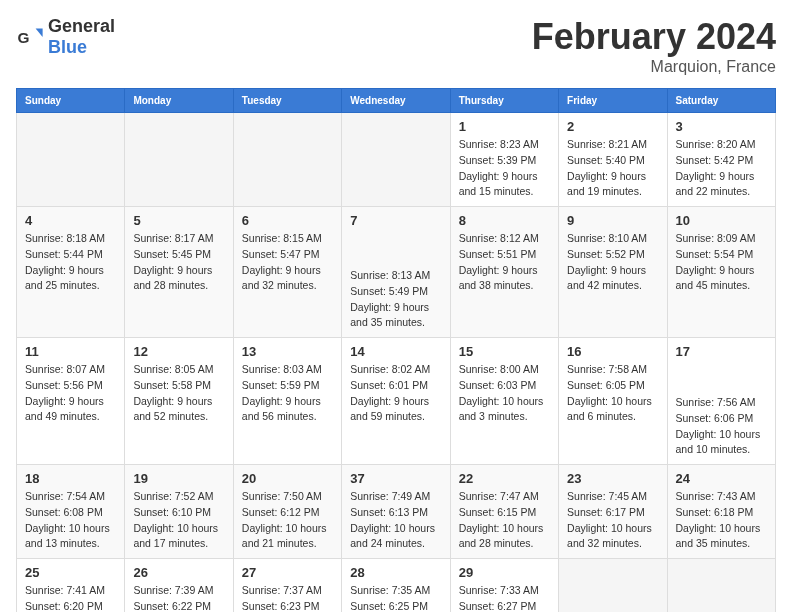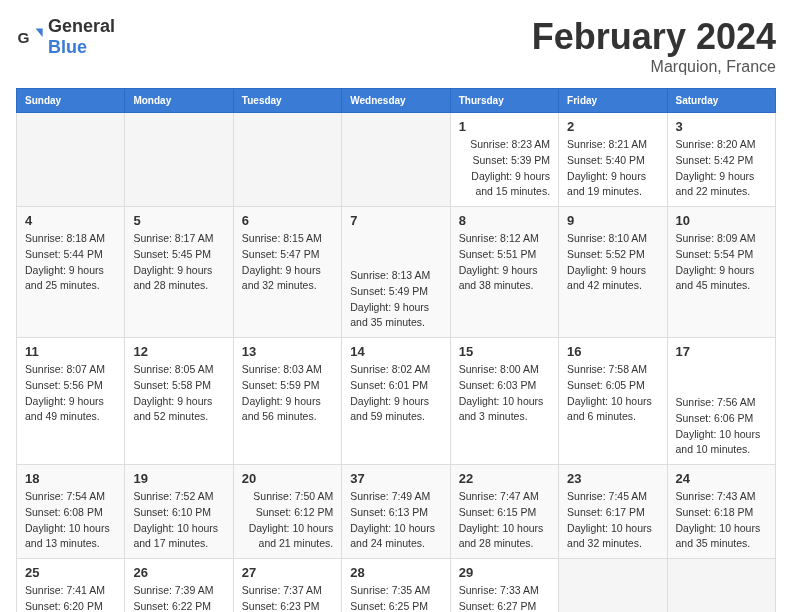--- a/index.html
+++ b/index.html
@@ -111,21 +111,21 @@
       </tr>
   </thead>
   <tbody id="calendar-body">
   <tr>
         <td class="empty-cell"></td>
         <td class="empty-cell"></td>
         <td class="empty-cell"></td>
         <td class="empty-cell"></td>
         <td>
           <div class="day-number">1</div>
-          <div class="day-info" style="white-space: pre-line; text-align: right;">Sunrise: 8:23 AM
+          <div class="day-info" style="white-space: pre-line;">Sunrise: 8:23 AM
 Sunset: 5:39 PM
 Daylight: 9 hours
 and 15 minutes.</div>
         </td>
         <td>
           <div class="day-number">2</div>
           <div class="day-info" style="white-space: pre-line;">Sunrise: 8:21 AM
 Sunset: 5:40 PM
 Daylight: 9 hours
 and 19 minutes.</div>
@@ -250,21 +250,21 @@
         </td>
         <td>
           <div class="day-number">19</div>
           <div class="day-info" style="white-space: pre-line;">Sunrise: 7:52 AM
 Sunset: 6:10 PM
 Daylight: 10 hours
 and 17 minutes.</div>
         </td>
         <td>
           <div class="day-number">20</div>
-          <div class="day-info" style="white-space: pre-line; text-align: right;">Sunrise: 7:50 AM
+          <div class="day-info" style="white-space: pre-line;">Sunrise: 7:50 AM
 Sunset: 6:12 PM
 Daylight: 10 hours
 and 21 minutes.</div>
         </td>
         <td>
           <div class="day-number">37</div>
           <div class="day-info" style="white-space: pre-line;">Sunrise: 7:49 AM
 Sunset: 6:13 PM
 Daylight: 10 hours
 and 24 minutes.</div>

